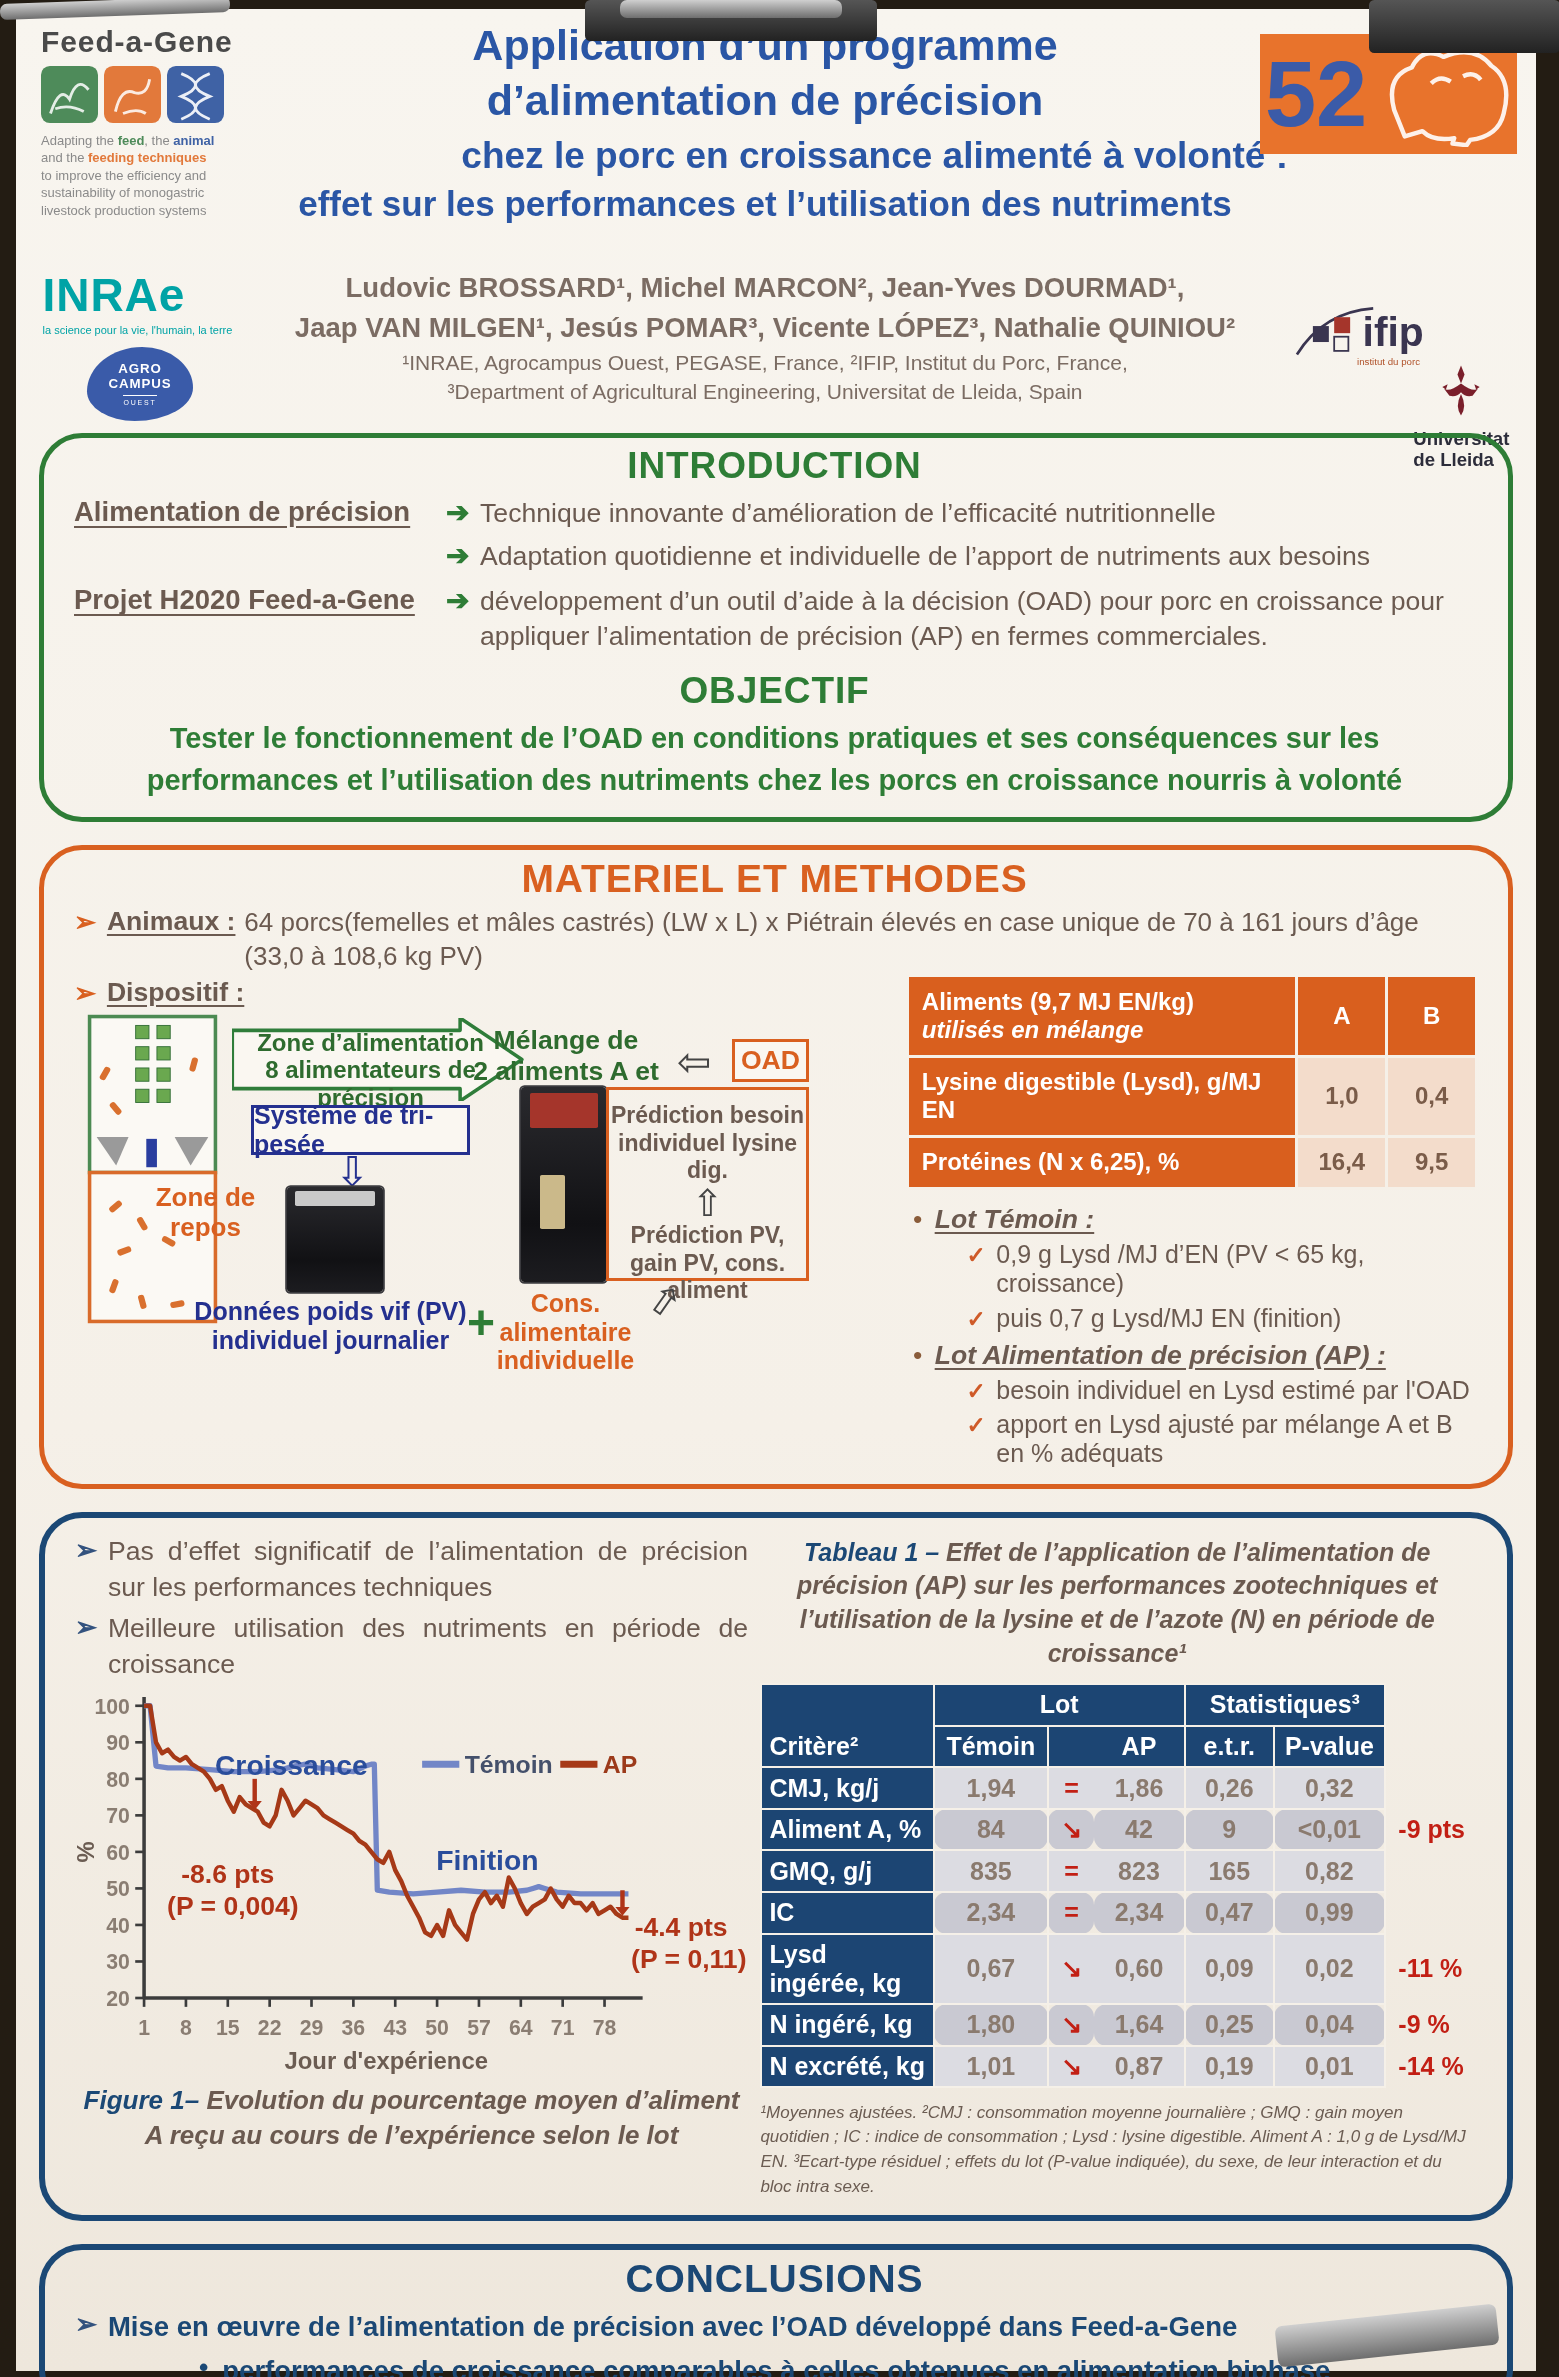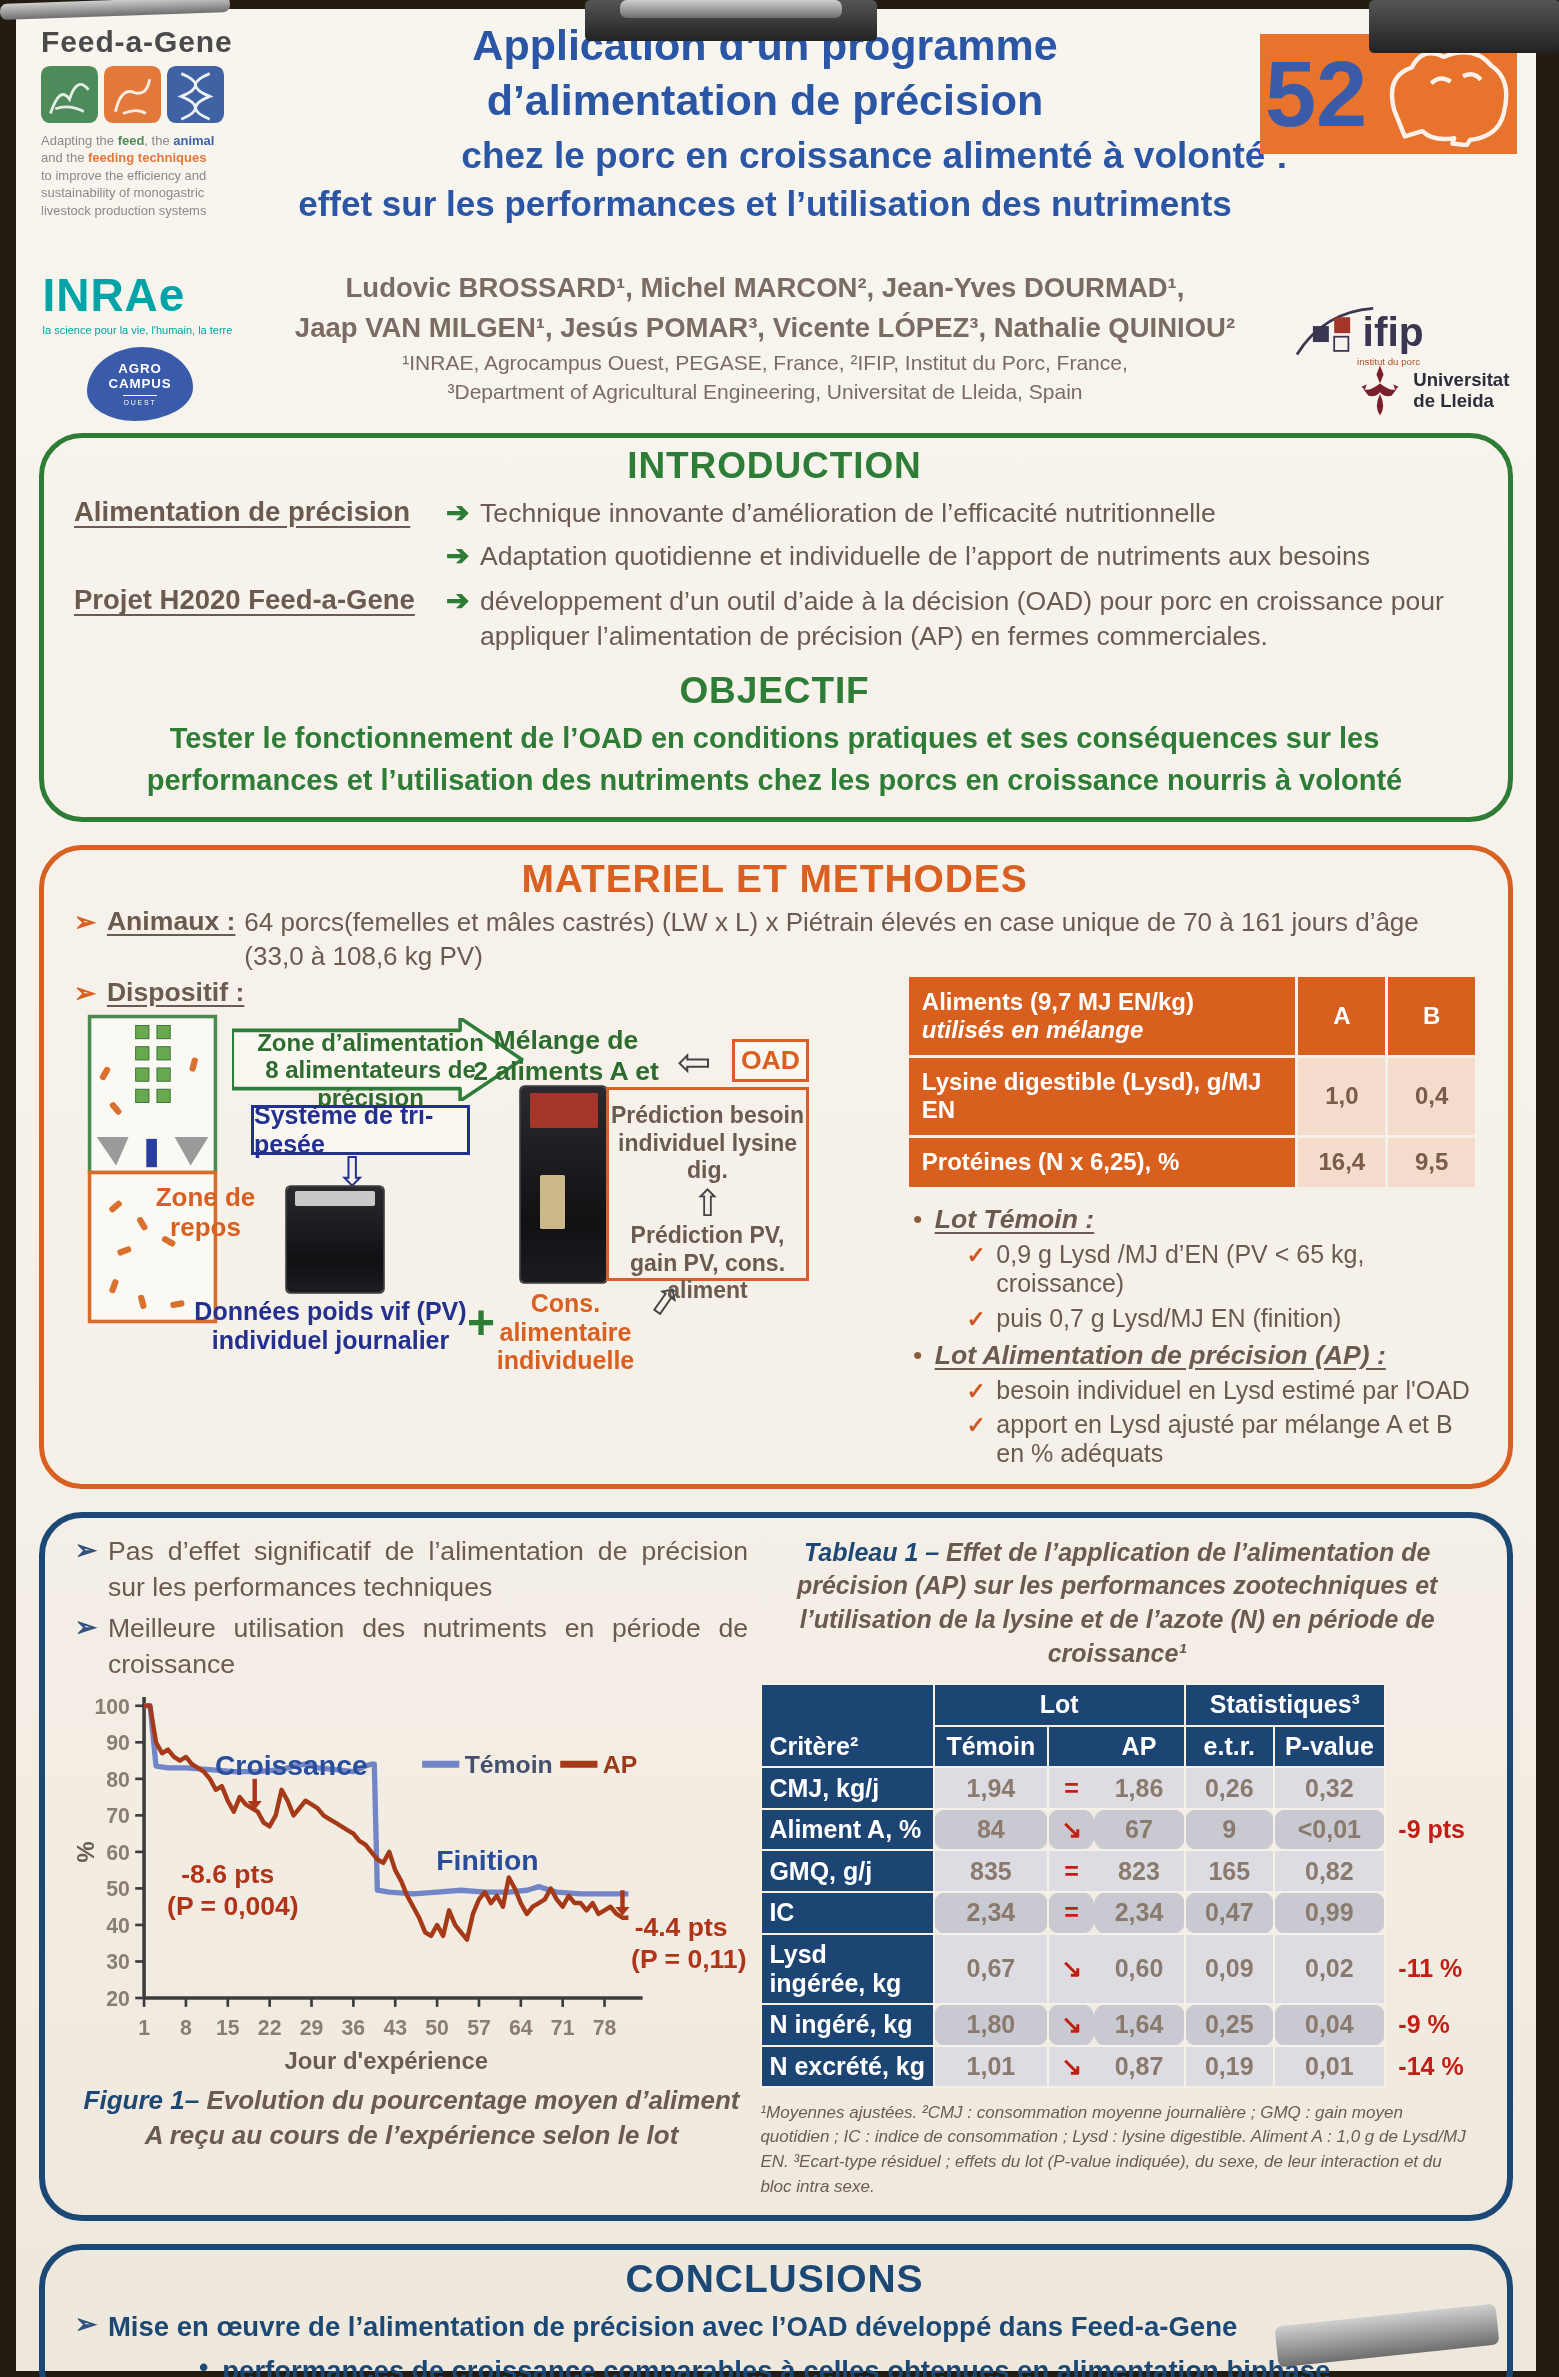--- a/index.html
+++ b/index.html
@@ -29,21 +29,21 @@
   .t2{font-size:43px;font-weight:bold;margin-top:5.3px;}
   .t3{font-size:37px;font-weight:bold;margin-top:10.6px;text-align:right;}
   .t4{font-size:35px;font-weight:bold;margin-top:7px;}
   .authors{position:absolute;left:226px;top:259px;width:1046px;text-align:center;color:#7b6c63;}
   .auth-line{font-size:27.5px;font-weight:bold;line-height:1.45;}
   .affil-line{font-size:21px;line-height:1.4;}
   .badge{position:absolute;right:19.5px;top:25px;width:257px;height:120px;background:#e8732c;display:flex;align-items:center;justify-content:space-around;}
   .badge-num{font-size:92px;font-weight:bold;color:#3b5ba8;line-height:1;}
   .ifip-logo{position:absolute;right:35px;top:276px;width:213px;margin-top:18px;}
   .ifip-sub{font-size:9.7px;color:#b0522a;margin-left:69px;margin-top:-5.3px;}
-  .lleida{position:absolute;right:26.6px;top:353px;display:flex;align-items:center;gap:8.9px;}
+  .lleida{position:absolute;right:26.6px;top:353px;display:flex;align-items:center;gap:8.9px;flex-direction:column;}
   .lleida-text{font-size:18.6px;font-weight:bold;color:#2c2c3a;line-height:1.15;}
   
   .box{margin:0 23px;border-radius:43px;padding:7px 33px 16px 30px;box-sizing:border-box;position:relative;}
   .box-green{border:5.3px solid #2e7d36;}
   .box-orange{border:5.3px solid #d96020;margin-top:23px;}
   .box-navy{border:6.2px solid #1b4875;margin-top:23px;}
   .sec-title{text-align:center;font-weight:bold;letter-spacing:0.9px;}
   .sec-title.green{color:#2e7d36;font-size:37px;}
   .sec-title.orange{color:#d96020;font-size:39px;margin-bottom:5.3px;}
   .sec-title.navy{color:#1b4875;font-size:39px;}
@@ -458,21 +458,21 @@
             <td class="rt-val trend" style="border-left:none;border-right:none;">=</td>
             <td class="rt-val" style="border-left:none;">1,86</td>
             <td class="rt-val">0,26</td>
             <td class="rt-val">0,32</td>
             <td class="note-cell"></td>
           </tr>
           <tr class="row-b">
             <td class="rt-navy">Aliment A, %</td>
             <td class="rt-val">84</td>
             <td class="rt-val trend" style="border-left:none;border-right:none;">↘</td>
-            <td class="rt-val" style="border-left:none;">67</td>
+            <td class="rt-val" style="border-left:none;">42</td>
             <td class="rt-val">9</td>
             <td class="rt-val">&lt;0,01</td>
             <td class="note-cell">-9 pts</td>
           </tr>
           <tr class="row-a">
             <td class="rt-navy">GMQ, g/j</td>
             <td class="rt-val">835</td>
             <td class="rt-val trend" style="border-left:none;border-right:none;">=</td>
             <td class="rt-val" style="border-left:none;">823</td>
             <td class="rt-val">165</td>

